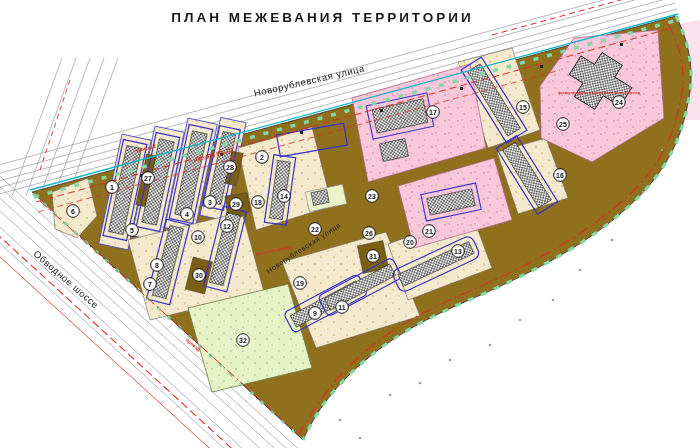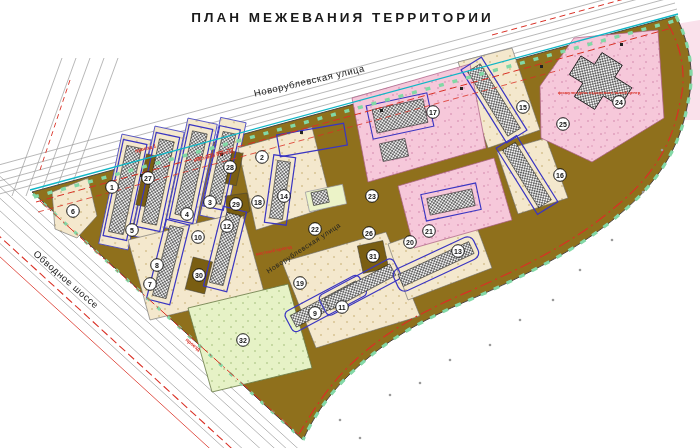--- a/index.html
+++ b/index.html
@@ -1,19 +1,19 @@
 <!DOCTYPE html>
 <html><head>
 <meta charset="utf-8">
 <style>
   html,body{margin:0;padding:0;background:#fff;}
   .page{position:relative;width:700px;height:448px;overflow:hidden;background:#fff;
         font-family:"Liberation Sans",sans-serif;}
   .title{position:absolute;top:10px;left:0;width:645px;text-align:center;
-         font-size:13.5px;font-weight:bold;letter-spacing:3px;color:#1a1a1a;margin-left:20px;}
+         font-size:13.5px;font-weight:bold;letter-spacing:3px;color:#1a1a1a;}
   svg{position:absolute;top:0;left:0;}
   text{font-family:"Liberation Sans",sans-serif;}
   .street{fill:#222;letter-spacing:.6px;}
   .redtxt{fill:#d93025;font-weight:bold;}
   .pnum{fill:#111;font-weight:bold;text-anchor:middle;}
 </style>
 </head>
 <body>
 
 <div class="page">

